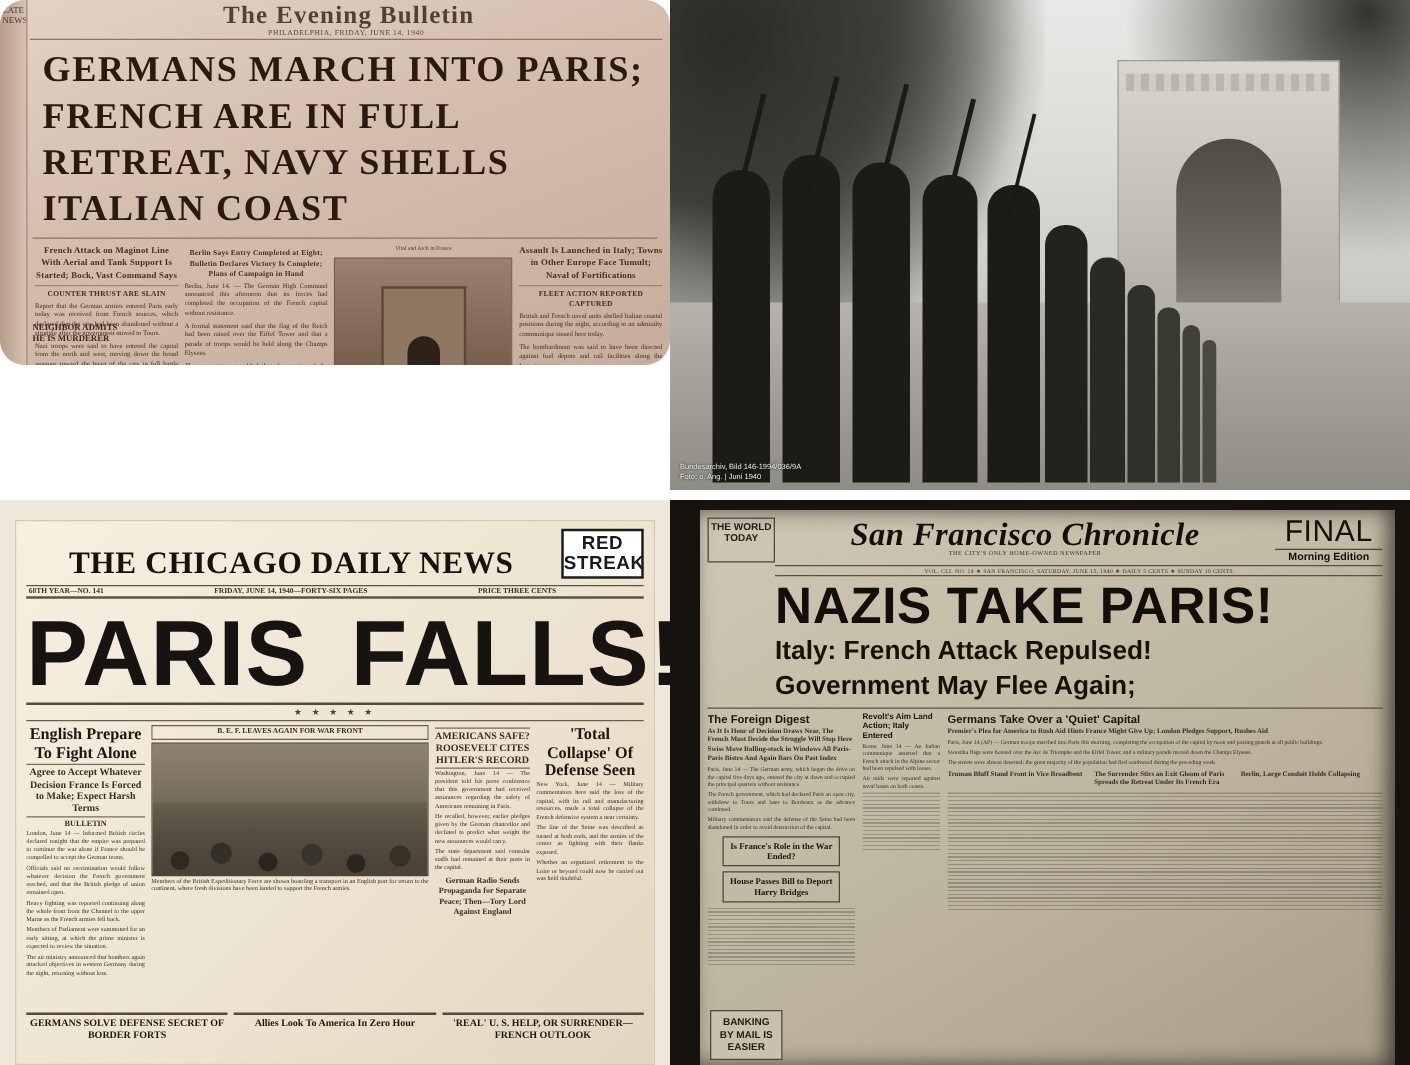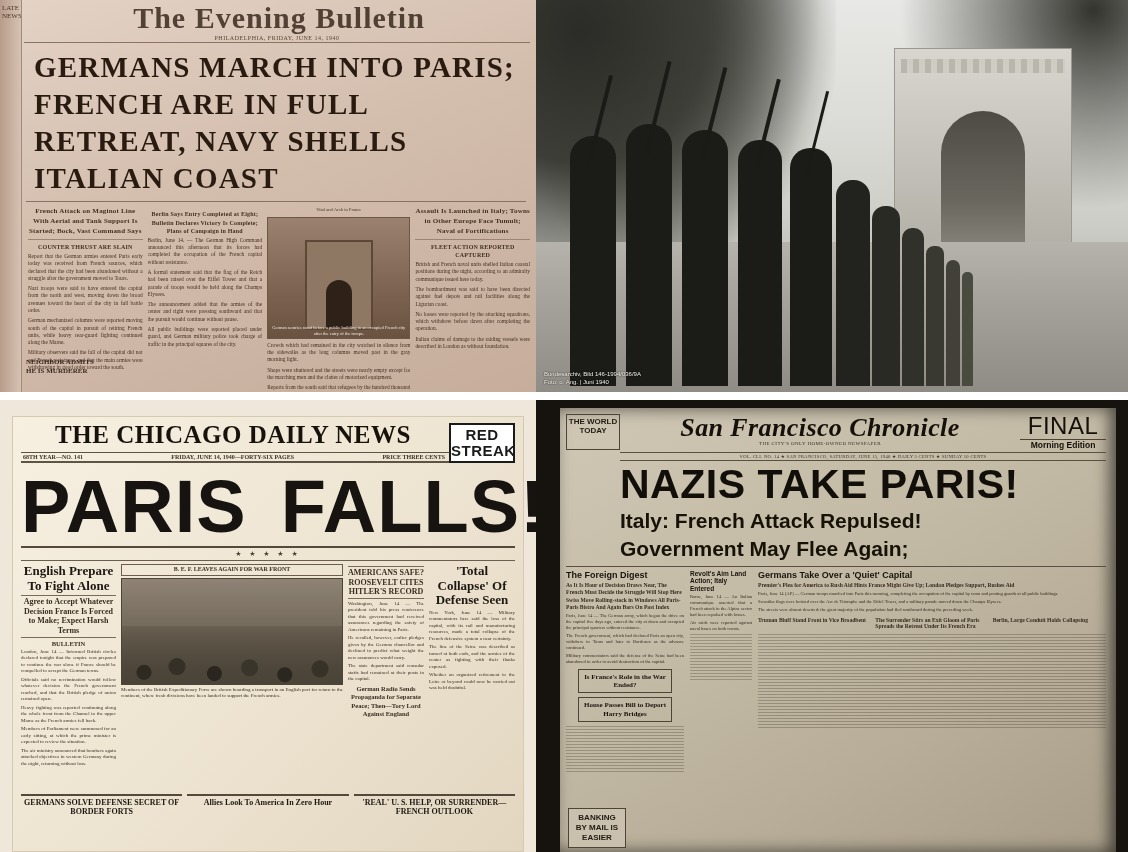--- a/index.html
+++ b/index.html
@@ -19,47 +19,48 @@
     height: 852px;
     display: grid;
     grid-template-columns: 536px 592px;
     grid-template-rows: 392px 460px;
   }
 
   
   .panel-bulletin {
     position: relative;
     width: 536px;
-    height: 392px;
+    height: 292px;
     overflow: hidden;
     background: #cdb8ab;
     background-image:
        linear-gradient(160deg, #e4d3c6 0%, #d3bdad 45%, #c6ad9c 100%);
     box-sizing: border-box;
     padding: 0;
     color: #2c1d14;
+    border-radius: 20px;
   }
   .panel-bulletin .edge-left {
     position: absolute;
     left: 0; top: 0; bottom: 0;
     width: 22px;
     background: linear-gradient(90deg, #b79c8b 0%, #d6c2b3 100%);
     border-right: 1px solid #a08a79;
     font-size: 7px;
     line-height: 1.15;
     color: #4a372b;
     padding: 4px 2px;
     box-sizing: border-box;
     overflow: hidden;
   }
   .bulletin-masthead {
     text-align: center;
     font-family: "Liberation Serif", serif;
     font-weight: bold;
-    font-size: 30px;
+    font-size: 20px;
     letter-spacing: 1px;
     color: #3a2a1e;
     padding: 1px 0 0 0;
     margin-left: 22px;
     white-space: nowrap;
     overflow: hidden;
     opacity: .85;
   }
   .bulletin-subrule {
     margin-left: 24px;
@@ -269,21 +270,21 @@
     color: #241c12;
     border-top: 8px solid #ffffff;
     box-sizing: border-box;
   }
   .chi-inner {
     position: absolute;
     left: 12px; right: 12px; top: 16px; bottom: 0;
     background: #f2ead9;
     background-image: linear-gradient(135deg,#f7f0e1 0%,#ece2cf 60%,#e2d6c0 100%);
     border: 1px solid #d6c9b2;
-    padding: 4px 8px 0 8px;
+    padding: 20px 8px 0 8px;
     box-sizing: border-box;
   }
   .chi-masthead {
     text-align: center;
     font-family: "Liberation Serif", serif;
     font-weight: bold;
     font-size: 25px;
     letter-spacing: .5px;
     color: #17120c;
     padding-right: 70px;

